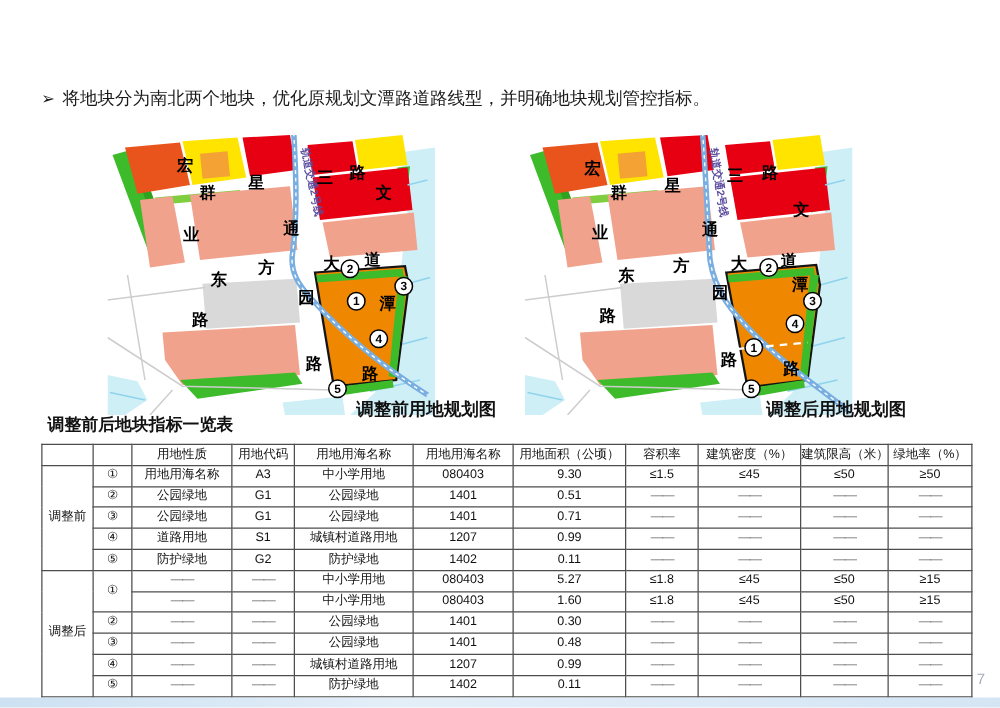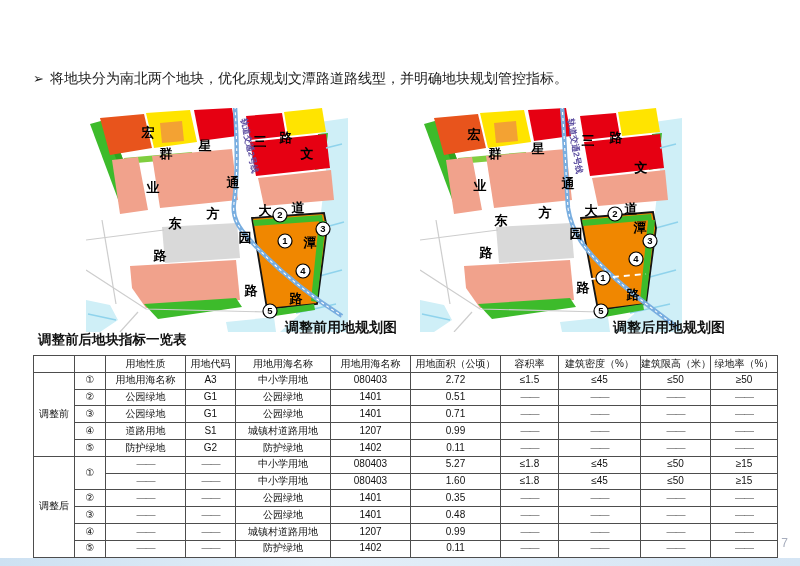--- a/index.html
+++ b/index.html
@@ -226,21 +226,21 @@
         </tr>
       </thead>
     <tbody id="idx-body">
         <tr>
           <td rowspan="5">调整前</td>
           <td rowspan="1">①</td>
           <td>用地用海名称</td>
           <td>A3</td>
           <td>中小学用地</td>
           <td>080403</td>
-          <td>2.72</td>
+          <td>9.30</td>
           <td>≤1.5</td>
           <td>≤45</td>
           <td>≤50</td>
           <td>≥50</td>
         </tr>
         <tr>
           <td rowspan="1">②</td>
           <td>公园绿地</td>
           <td>G1</td>
           <td>公园绿地</td>
@@ -310,21 +310,21 @@
           <td>≤45</td>
           <td>≤50</td>
           <td>≥15</td>
         </tr>
         <tr>
           <td rowspan="1">②</td>
           <td class="dash">——</td>
           <td class="dash">——</td>
           <td>公园绿地</td>
           <td>1401</td>
-          <td>0.35</td>
+          <td>0.30</td>
           <td class="dash">——</td>
           <td class="dash">——</td>
           <td class="dash">——</td>
           <td class="dash">——</td>
         </tr>
         <tr>
           <td rowspan="1">③</td>
           <td class="dash">——</td>
           <td class="dash">——</td>
           <td>公园绿地</td>

